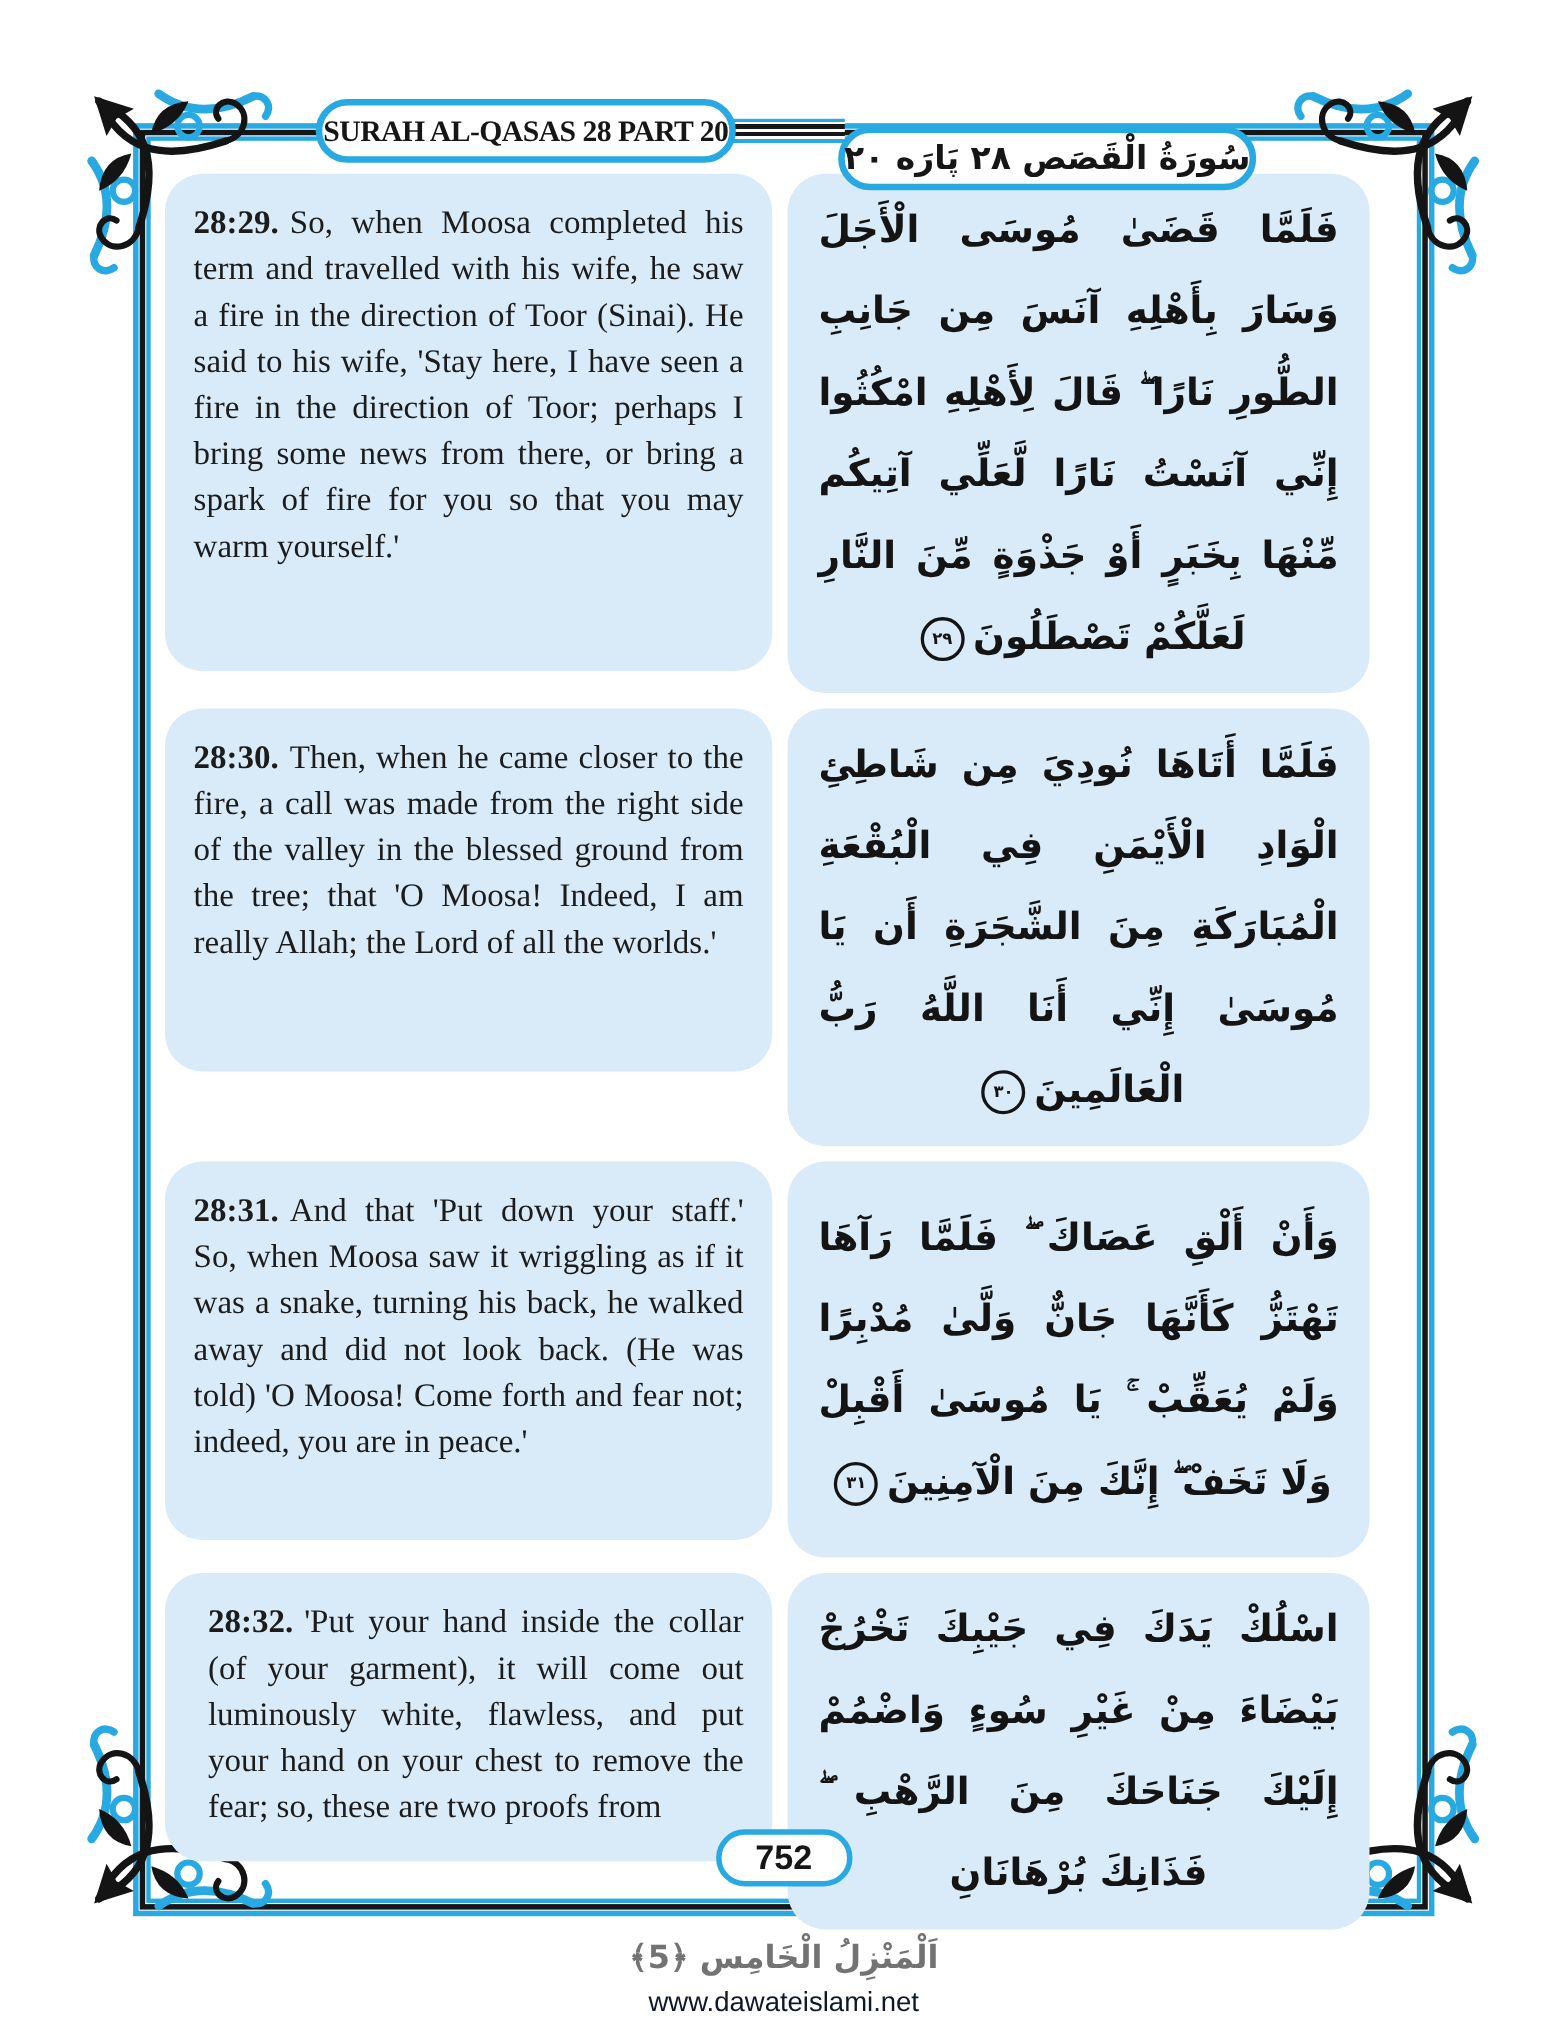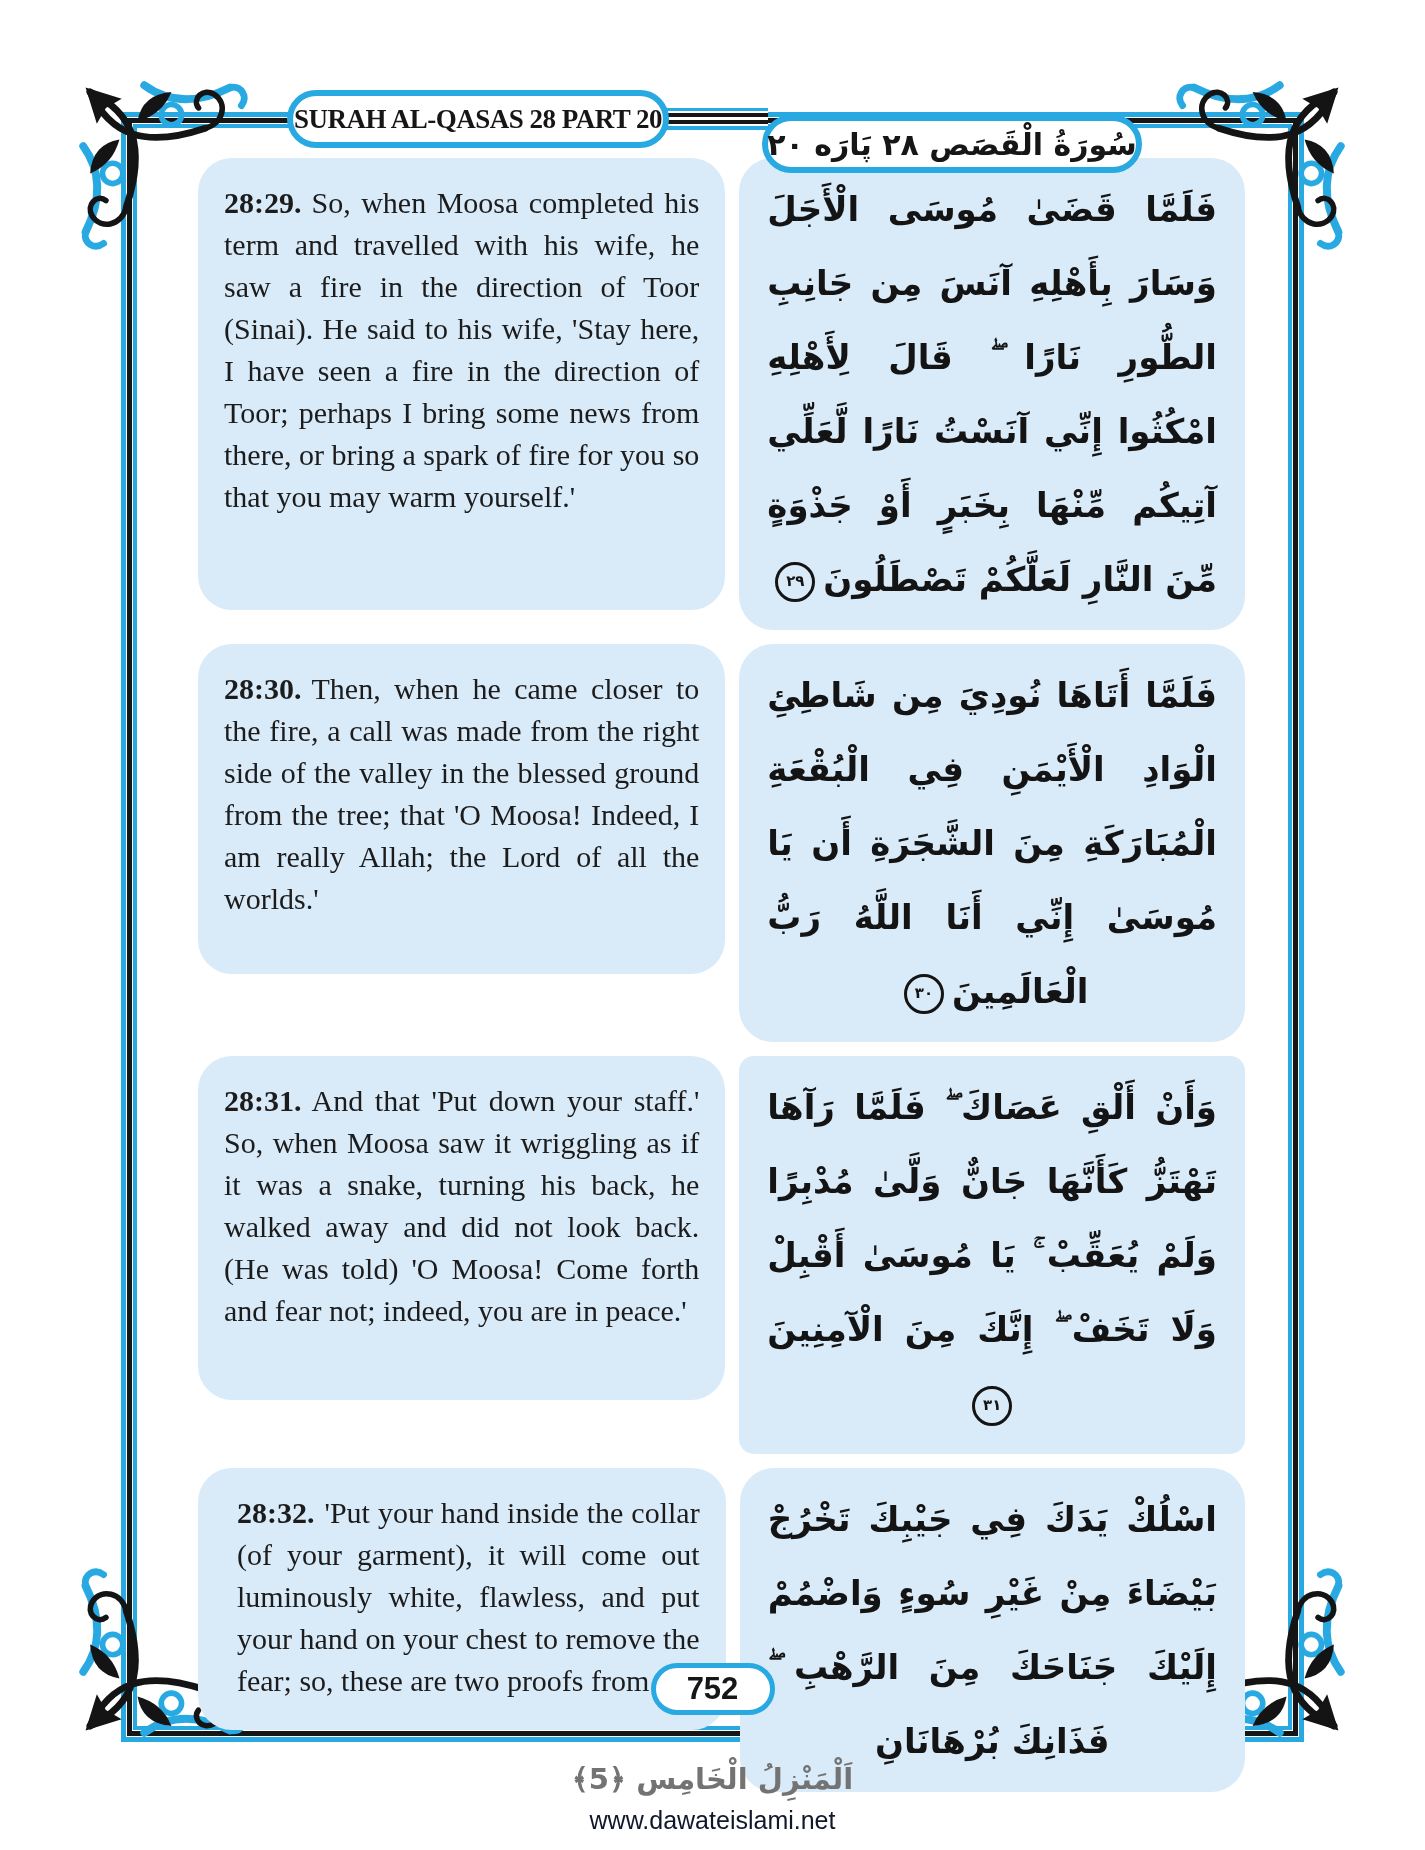--- a/index.html
+++ b/index.html
@@ -44,21 +44,21 @@
   .content {
     position:absolute; left:150px; top:158px; width:1095px; z-index:3;
     display:flex; flex-direction:column; gap:14px;
   }
   .row { display:flex; gap:14px; align-items:flex-start; }
   .vbox {
     background:#d9eaf8; border-radius:34px; overflow:hidden;
   }
   .en-box {
     width:552px; padding:24px 26px;
-    font-size:30px; line-height:42px; text-align:justify; color:#1c1c1c;margin-left:48px;
+    font-size:30px; line-height:42px; text-align:justify; color:#1c1c1c;
   }
   .en-box .vref { font-weight:bold; margin-right:10px; }
   .ar-box {
     width:529px; padding:14px 28px;
     display:flex; align-items:center;
   }
   .ar-box .ar {
     width:100%;
     direction:rtl; text-align:justify; text-align-last:center;
     font-family:"DejaVu Sans", sans-serif; font-weight:bold;
@@ -67,21 +67,21 @@
   .ayah-num {
     display:inline-flex; align-items:center; justify-content:center;
     width:40px; height:40px; border:3px solid #141414; border-radius:50%;
     font-size:15px; line-height:1; vertical-align:middle; margin:0 8px;
   }
   .ayah-num:empty { display:none; }
 
   
   .r1 .en-box { min-height:452px; } .r1 .ar-box { min-height:452px; }
   .r2 .en-box { min-height:330px; } .r2 .ar-box { min-height:378px; }
-  .r3 .en-box { min-height:344px; } .r3 .ar-box { min-height:360px;border-radius:15px; }
+  .r3 .en-box { min-height:344px; } .r3 .ar-box { min-height:360px; }
   .r4 .en-box { min-height:262px;padding-left:39px; } .r4 .ar-box { min-height:262px; }
 
   
   .page-num-badge {
     position:absolute; left:50%; top:1663px; transform:translateX(-50%);
     width:124px; height:52px; background:#ffffff;
     border:5px solid #29a9e1; border-radius:28px; z-index:5;
     display:flex; align-items:center; justify-content:center;
     font:bold 31px "Liberation Sans", sans-serif; color:#161616;
   }

